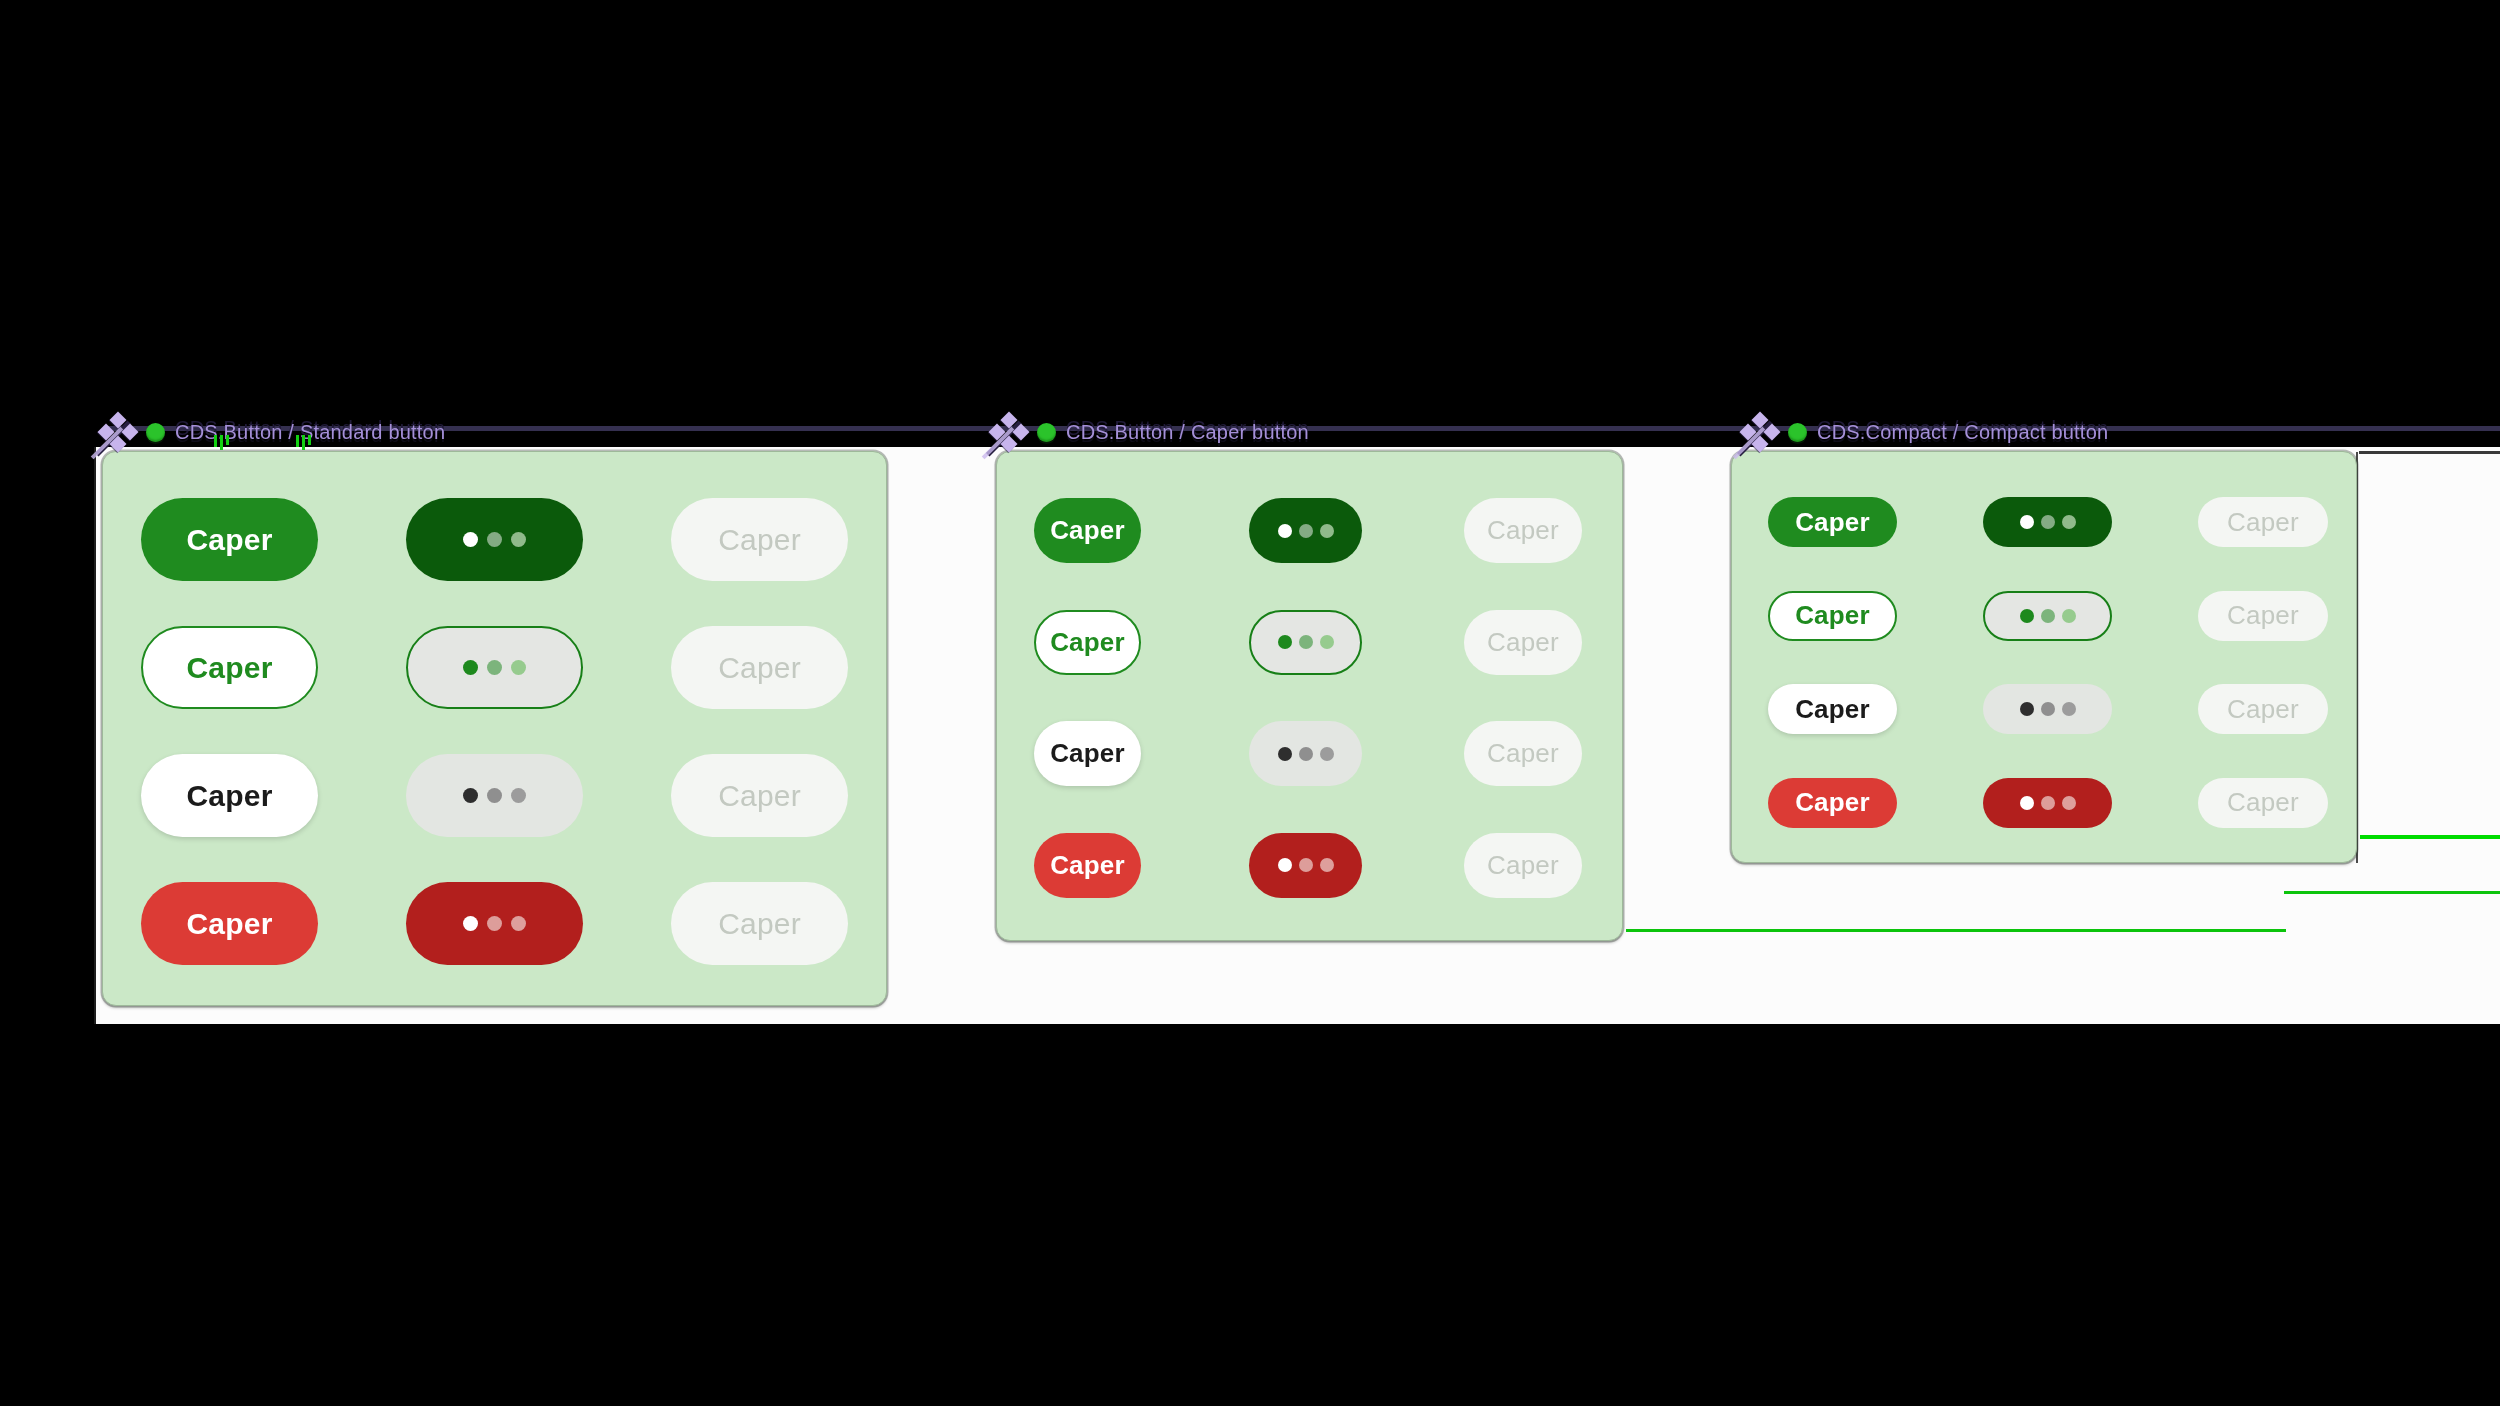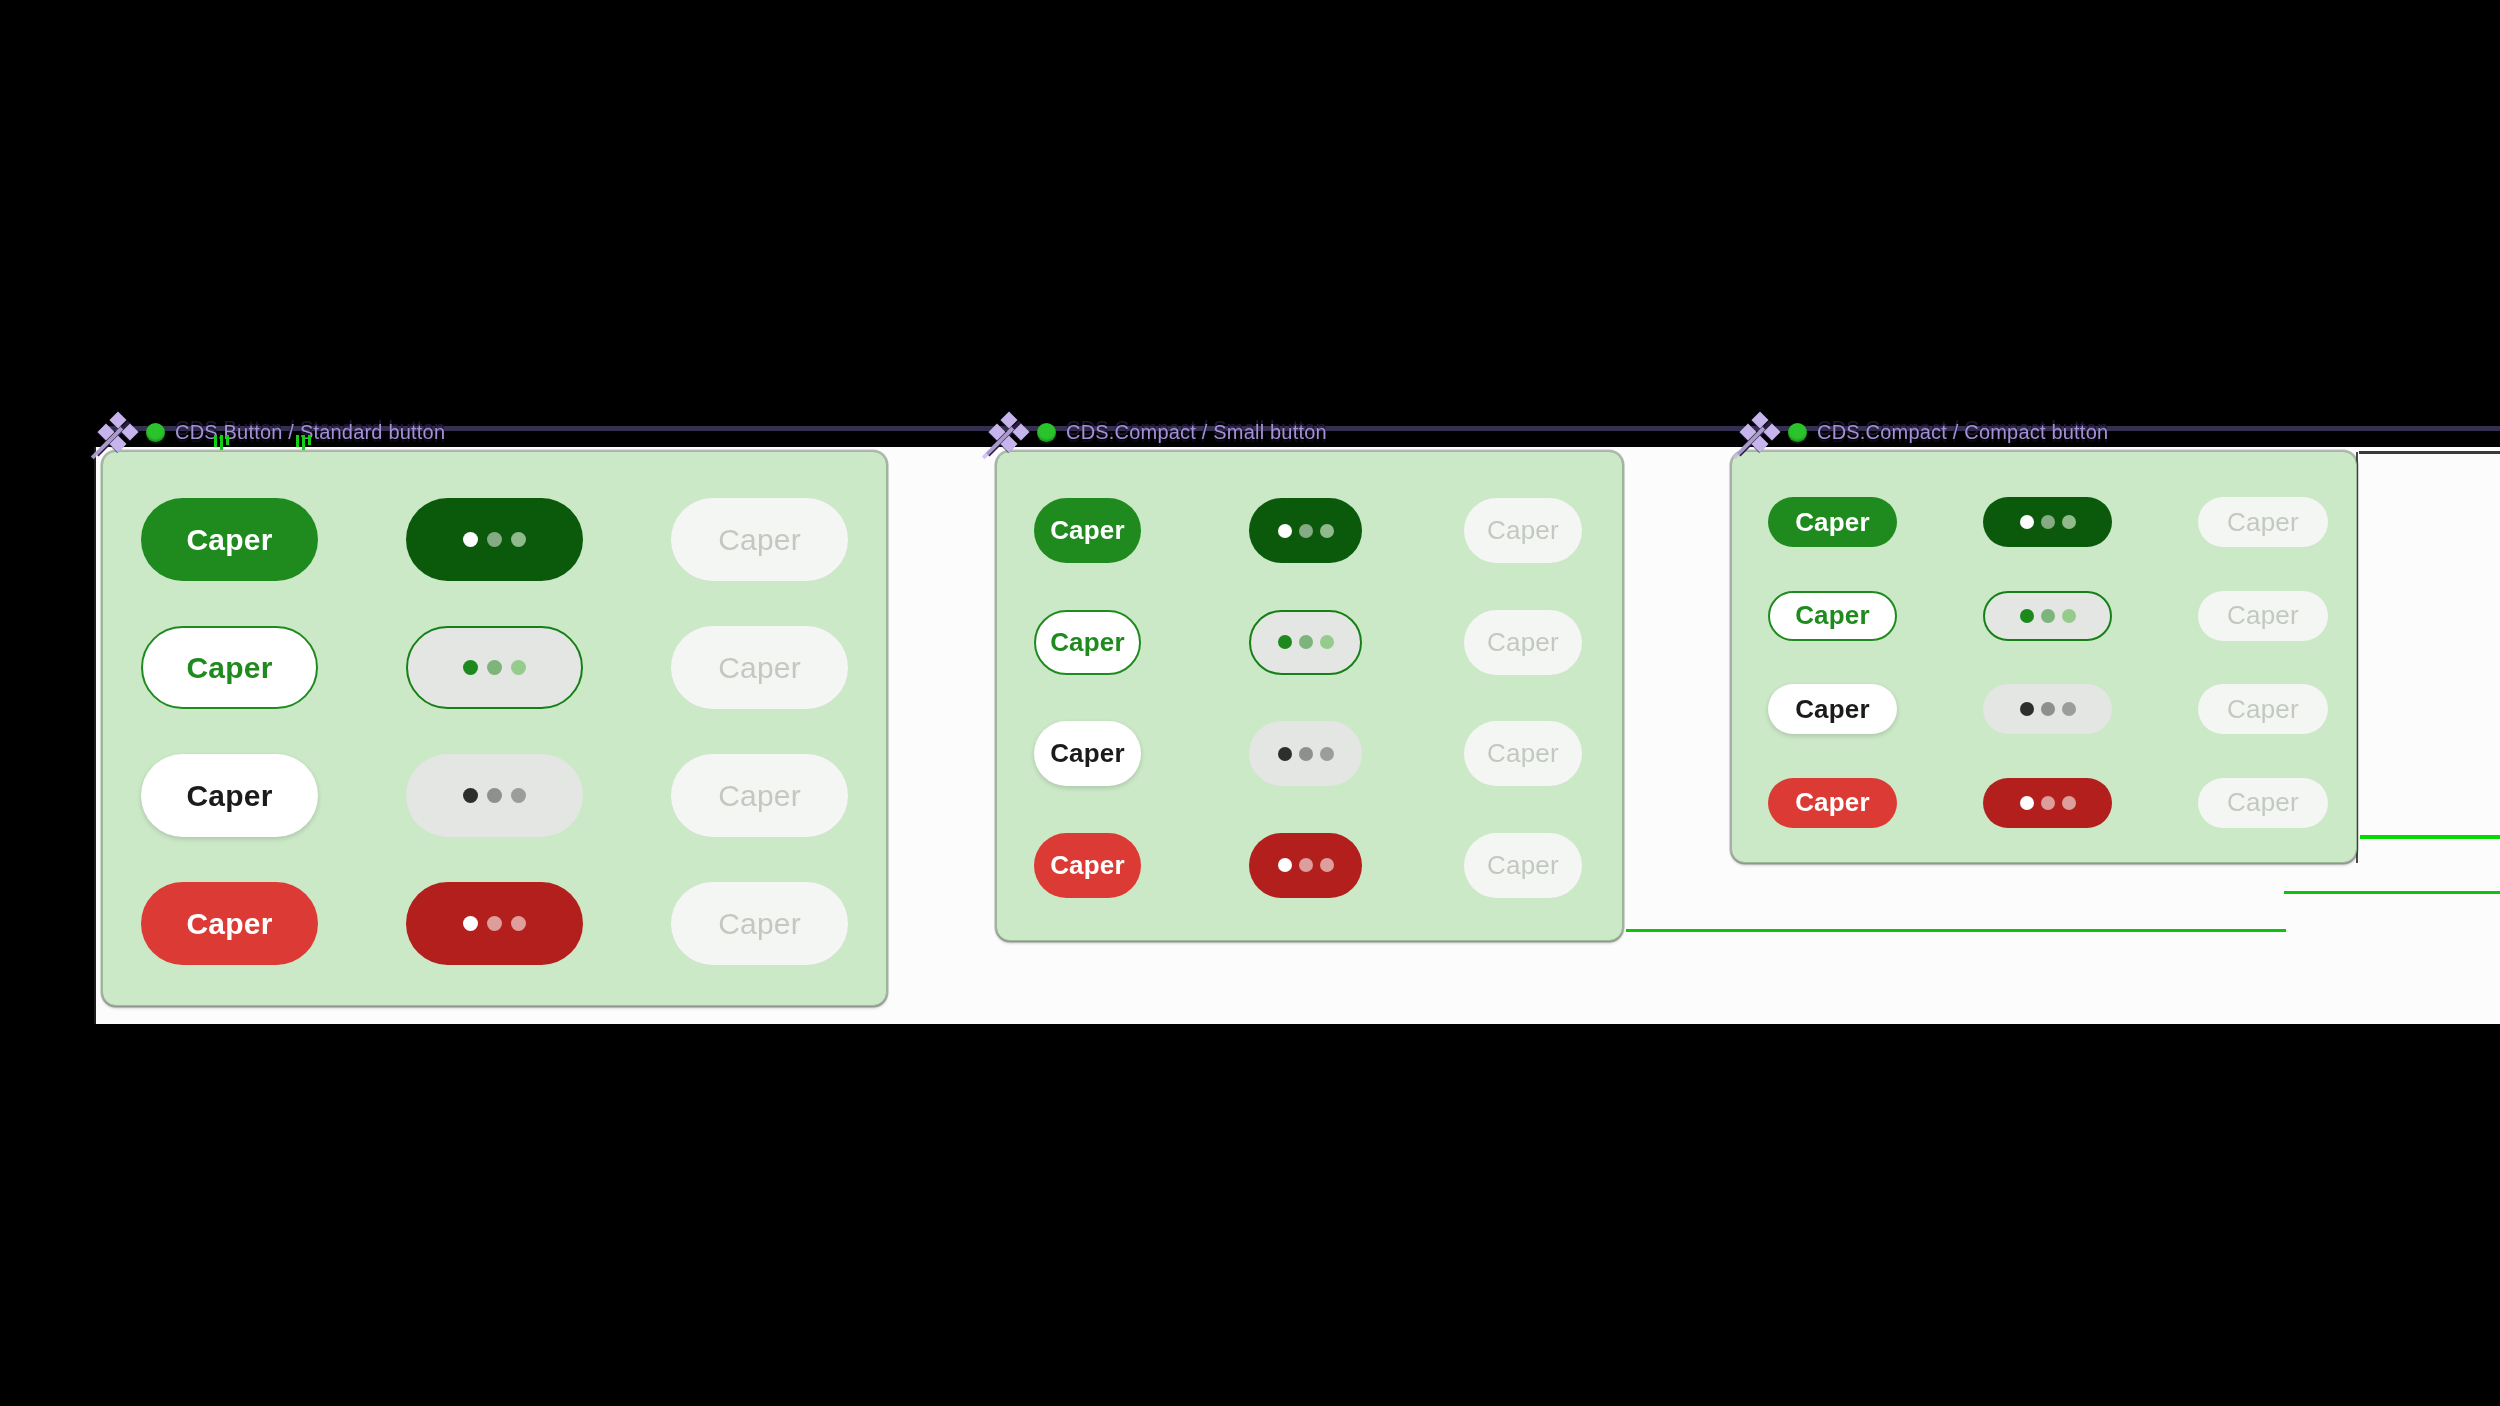--- a/index.html
+++ b/index.html
@@ -99,21 +99,21 @@
     <span class="title-text">CDS.Button / Standard button</span>
   </div>
   <div class="title t-small">
     <span class="comp-icon">
         <i class="d1"></i>
         <i class="d2"></i>
         <i class="d3"></i>
         <i class="d4"></i>
       </span>
     <span class="status-dot"></span>
-    <span class="title-text">CDS.Compact / Small button</span>
+    <span class="title-text">CDS.Button / Caper button</span>
   </div>
   <div class="title t-compact">
     <span class="comp-icon">
         <i class="d1"></i>
         <i class="d2"></i>
         <i class="d3"></i>
         <i class="d4"></i>
       </span>
     <span class="status-dot"></span>
     <span class="title-text">CDS.Compact / Compact button</span>

